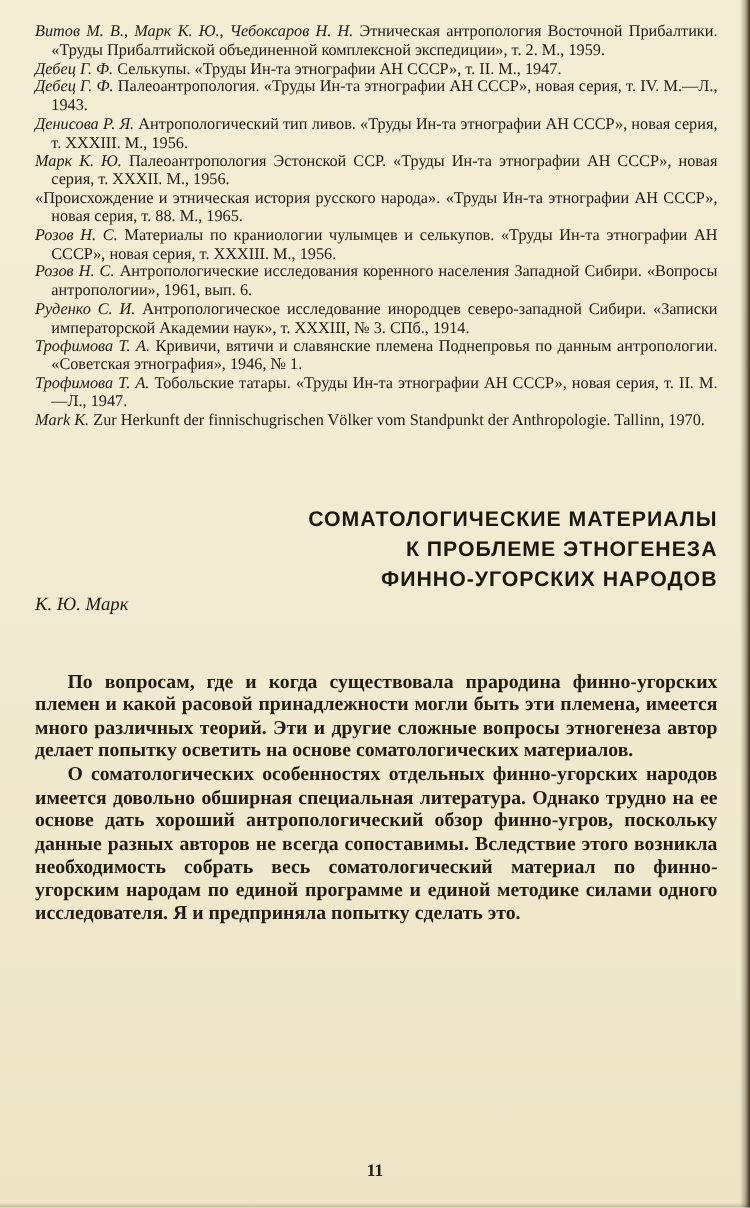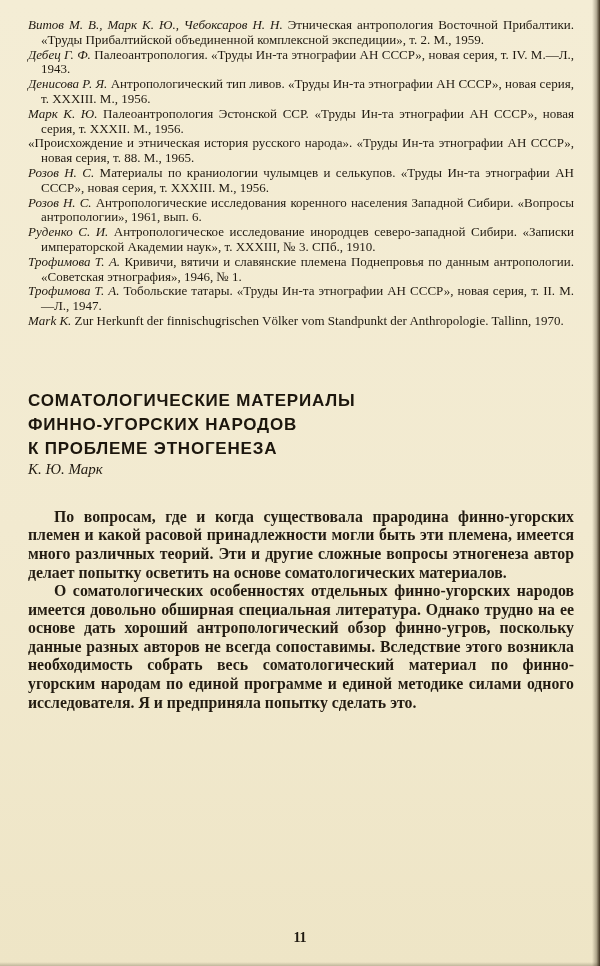--- a/index.html
+++ b/index.html
@@ -37,35 +37,35 @@
   }
   .bib {
     margin: 0;
     padding-left: 13px;
     text-indent: -13px;
   }
   .bib .au { font-style: italic; }
 
   .article-title {
     margin-top: 60px;
-    text-align: left;
+    text-align: right;
     font-family: "Liberation Sans", sans-serif;
     font-weight: bold;
     font-size: 17px;
     line-height: 24px;
     letter-spacing: 0.8px;
     color: #1c160d;
   }
   .article-author {
     text-align: left;
     font-style: italic;
     font-size: 15px;
   }
   .article-body {
-    margin-top: 30px;
+    margin-top: 44px;
     font-size: 15.8px;
     line-height: 18.6px;
     font-weight: bold;
     text-align: justify;
     hyphens: auto;
     color: #231c12;
   }
   .article-body p {
     margin: 0;
     text-indent: 26px;
@@ -79,36 +79,37 @@
     font-size: 14px;
   }
 </style>
 </head>
 <body>
 
 <div class="page">
 
   <div class="bibliography">
     <p class="bib"><i class="au">Витов М. В., Марк К. Ю., Чебоксаров Н. Н.</i><span> Этническая антропология Восточной Прибалтики. «Труды Прибалтийской объединенной комплексной экспедиции», т. 2. М., 1959.</span></p>
+    <p class="bib"><i class="au">Дебец Г. Ф.</i><span> Селькупы. «Труды Ин-та этнографии АН СССР», т. II. М., 1947.</span></p>
     <p class="bib"><i class="au">Дебец Г. Ф.</i><span> Палеоантропология. «Труды Ин-та этнографии АН СССР», новая серия, т. IV. М.—Л., 1943.</span></p>
     <p class="bib"><i class="au">Денисова Р. Я.</i><span> Антропологический тип ливов. «Труды Ин-та этнографии АН СССР», новая серия, т. XXXIII. М., 1956.</span></p>
     <p class="bib"><i class="au">Марк К. Ю.</i><span> Палеоантропология Эстонской ССР. «Труды Ин-та этнографии АН СССР», новая серия, т. XXXII. М., 1956.</span></p>
     <p class="bib"><i class="au"></i><span>«Происхождение и этническая история русского народа». «Труды Ин-та этнографии АН СССР», новая серия, т. 88. М., 1965.</span></p>
     <p class="bib"><i class="au">Розов Н. С.</i><span> Материалы по краниологии чулымцев и селькупов. «Труды Ин-та этнографии АН СССР», новая серия, т. XXXIII. М., 1956.</span></p>
     <p class="bib"><i class="au">Розов Н. С.</i><span> Антропологические исследования коренного населения Западной Сибири. «Вопросы антропологии», 1961, вып. 6.</span></p>
-    <p class="bib"><i class="au">Руденко С. И.</i><span> Антропологическое исследование инородцев северо-западной Сибири. «Записки императорской Академии наук», т. XXXIII, № 3. СПб., 1910.</span></p>
+    <p class="bib"><i class="au">Руденко С. И.</i><span> Антропологическое исследование инородцев северо-западной Сибири. «Записки императорской Академии наук», т. XXXIII, № 3. СПб., 1914.</span></p>
     <p class="bib"><i class="au">Трофимова Т. А.</i><span> Кривичи, вятичи и славянские племена Поднепровья по данным антропологии. «Советская этнография», 1946, № 1.</span></p>
     <p class="bib"><i class="au">Трофимова Т. А.</i><span> Тобольские татары. «Труды Ин-та этнографии АН СССР», новая серия, т. II. М.—Л., 1947.</span></p>
     <p class="bib"><i class="au">Mark K.</i><span> Zur Herkunft der finnischugrischen Völker vom Standpunkt der Anthropologie. Tallinn, 1970.</span></p>
   </div>
 
   <div class="article-title">
     <div>СОМАТОЛОГИЧЕСКИЕ МАТЕРИАЛЫ</div>
+    <div>К ПРОБЛЕМЕ ЭТНОГЕНЕЗА</div>
     <div>ФИННО-УГОРСКИХ НАРОДОВ</div>
-    <div>К ПРОБЛЕМЕ ЭТНОГЕНЕЗА</div>
   </div>
 
   <div class="article-author">К. Ю. Марк</div>
 
   <div class="article-body">
     <p>По вопросам, где и когда существовала прародина финно-угорских племен и какой расовой принадлежности могли быть эти племена, имеется много различных теорий. Эти и другие сложные вопросы этногенеза автор делает попытку осветить на основе соматологических материалов.</p>
     <p>О соматологических особенностях отдельных финно-угорских народов имеется довольно обширная специальная литература. Однако трудно на ее основе дать хороший антропологический обзор финно-угров, поскольку данные разных авторов не всегда сопоставимы. Вследствие этого возникла необходимость собрать весь соматологический материал по финно-угорским народам по единой программе и единой методике силами одного исследователя. Я и предприняла попытку сделать это.</p>
   </div>
 
   <div class="page-number">11</div>

